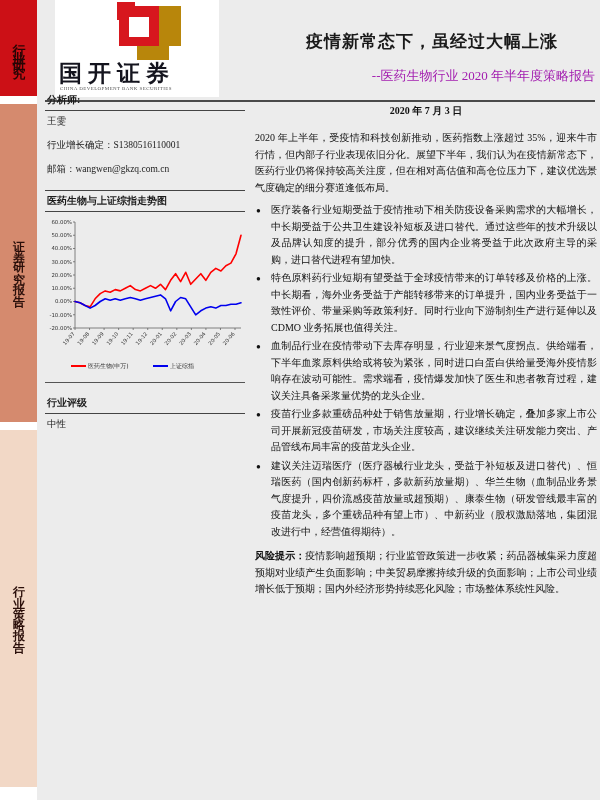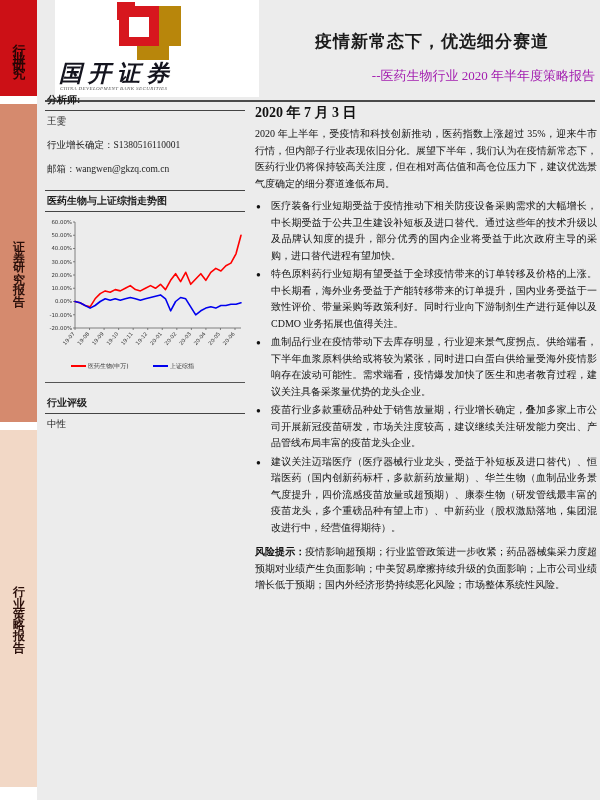--- a/index.html
+++ b/index.html
@@ -10,21 +10,21 @@
   .sidebar{position:absolute;left:0;top:0;width:37px;height:800px;background:#fff;}
   .sb-block{position:absolute;left:0;width:37px;display:flex;align-items:center;justify-content:center;
             writing-mode:vertical-rl;text-orientation:upright;font-weight:bold;color:#2b0f0a;}
   .sb-red{top:0;height:96px;background:#cc1016;font-size:13px;letter-spacing:7px;color:#270505;}
   .sb-salmon{top:104px;height:318px;background:#d58a6e;font-size:12px;letter-spacing:11px;}
   .sb-pink{top:430px;height:357px;background:#f2d8c6;font-size:12px;letter-spacing:11px;}
 
   
   .content{position:absolute;left:37px;top:0;width:563px;height:800px;}
 
-  .logo-box{position:absolute;left:18px;top:0;width:204px;height:97px;background:#ffffff;font-style:italic;}
+  .logo-box{position:absolute;left:18px;top:0;width:164px;height:97px;background:#ffffff;}
   .logo-mark{position:absolute;left:40px;top:2px;width:92px;height:58px;}
   .logo-mark div{position:absolute;}
   .lm-red-small{left:22px;top:0;width:18px;height:18px;background:#d7171e;}
   .lm-red-big{left:24px;top:4px;width:40px;height:40px;background:#d7171e;}
   .lm-white{left:34px;top:15px;width:20px;height:20px;background:#ffffff;}
   .lm-gold-right{left:64px;top:4px;width:22px;height:40px;background:#b8860b;}
   .lm-gold-bottom{left:42px;top:44px;width:32px;height:14px;background:#b8860b;}
   .logo-cn{position:absolute;left:4px;top:58px;width:176px;font-size:23px;font-weight:bold;color:#14141e;letter-spacing:6px;white-space:nowrap;}
   .logo-en{position:absolute;left:5px;top:86px;width:176px;font-size:5px;color:#555;letter-spacing:.4px;white-space:nowrap;}
 
@@ -39,21 +39,21 @@
   .sec-head{font-weight:bold;font-size:10px;padding:3px 0 3px 2px;border-bottom:1.5px solid #444;}
   .analyst-rows{padding:4px 2px 0 2px;}
   .analyst-rows div{margin-bottom:11px;}
   .chart-sec{margin-top:14px;border-top:1.5px solid #444;}
   .chart-wrap{padding:4px 0 2px 0;border-bottom:1.5px solid #555;}
   .rating-sec{margin-top:10px;}
   .rating-value{padding:4px 2px;}
 
   
   .right-col{position:absolute;left:218px;top:104px;width:342px;color:#111;}
-  .date-line{text-align:left;font-weight:bold;font-size:14px;margin-bottom:4px;}
+  .date-line{text-align:center;font-weight:bold;font-size:10px;margin-bottom:12px;}
   .intro{font-size:10px;line-height:16.5px;text-align:justify;margin:0 0 6px 0;}
   ul.points{margin:0;padding:0 0 0 16px;list-style:none;}
   ul.points li{position:relative;font-size:10px;line-height:16.5px;text-align:justify;margin-bottom:2px;}
   ul.points li::before{content:"●";position:absolute;left:-15px;top:1px;font-size:8px;}
   .risk{font-size:10px;line-height:16.5px;text-align:justify;margin-top:8px;}
   .risk b{font-weight:bold;}
 
   
   .chart-svg text{font-family:"DejaVu Sans","Liberation Sans",sans-serif;fill:#333;}
 </style>
@@ -82,21 +82,21 @@
         <div class="lm-red-big"></div>
         <div class="lm-white"></div>
         <div class="lm-gold-right"></div>
         <div class="lm-gold-bottom"></div>
       </div>
       <div class="logo-cn">国开证券</div>
       <div class="logo-en">CHINA DEVELOPMENT BANK SECURITIES</div>
     </div>
 
     <div class="titles">
-      <h1 class="doc-title">疫情新常态下，优选细分赛道</h1>
+      <h1 class="doc-title">疫情新常态下，虽经过大幅上涨</h1>
       <h2 class="doc-subtitle">--医药生物行业 2020 年半年度策略报告</h2>
     </div>
 
     <hr class="top-rule">
 
     <section class="left-col">
       <div class="sec-head">分析师:</div>
       <div class="analyst-rows">
         <div>王雯</div>
         <div>行业增长确定：S1380516110001</div>

